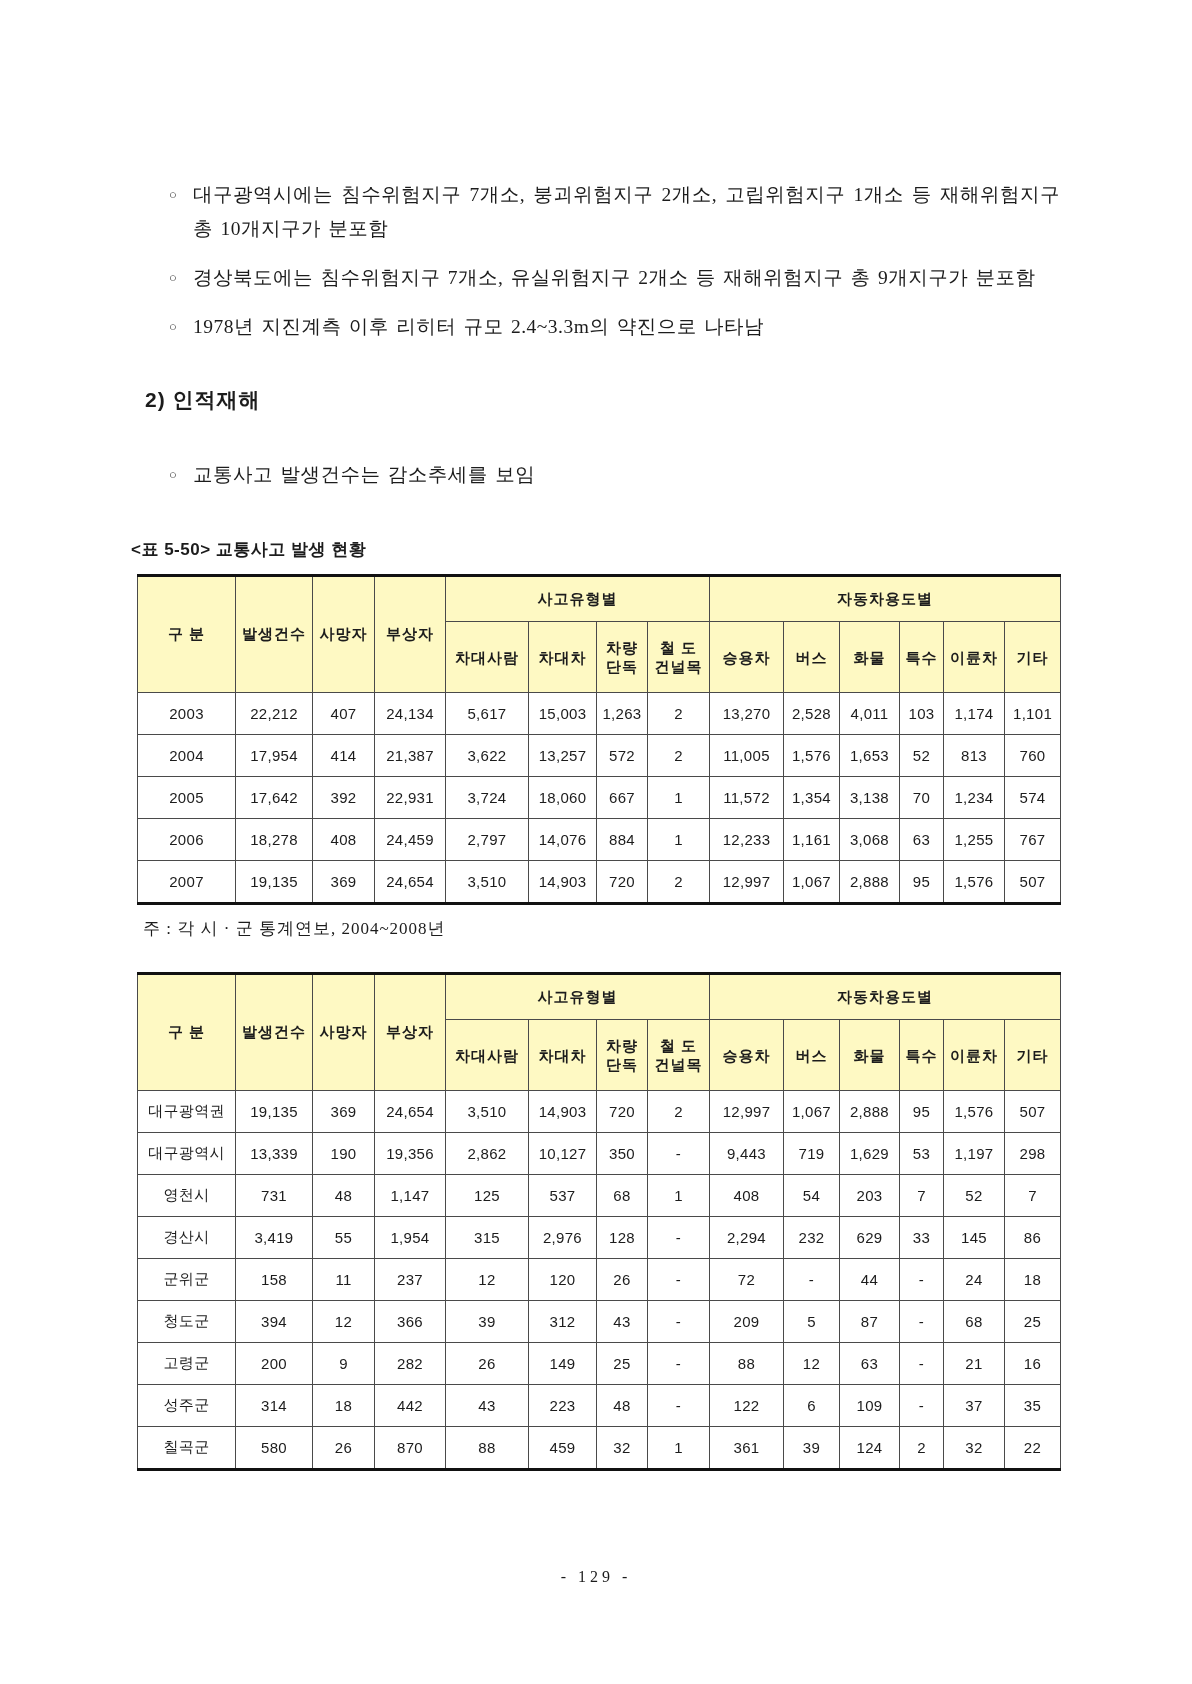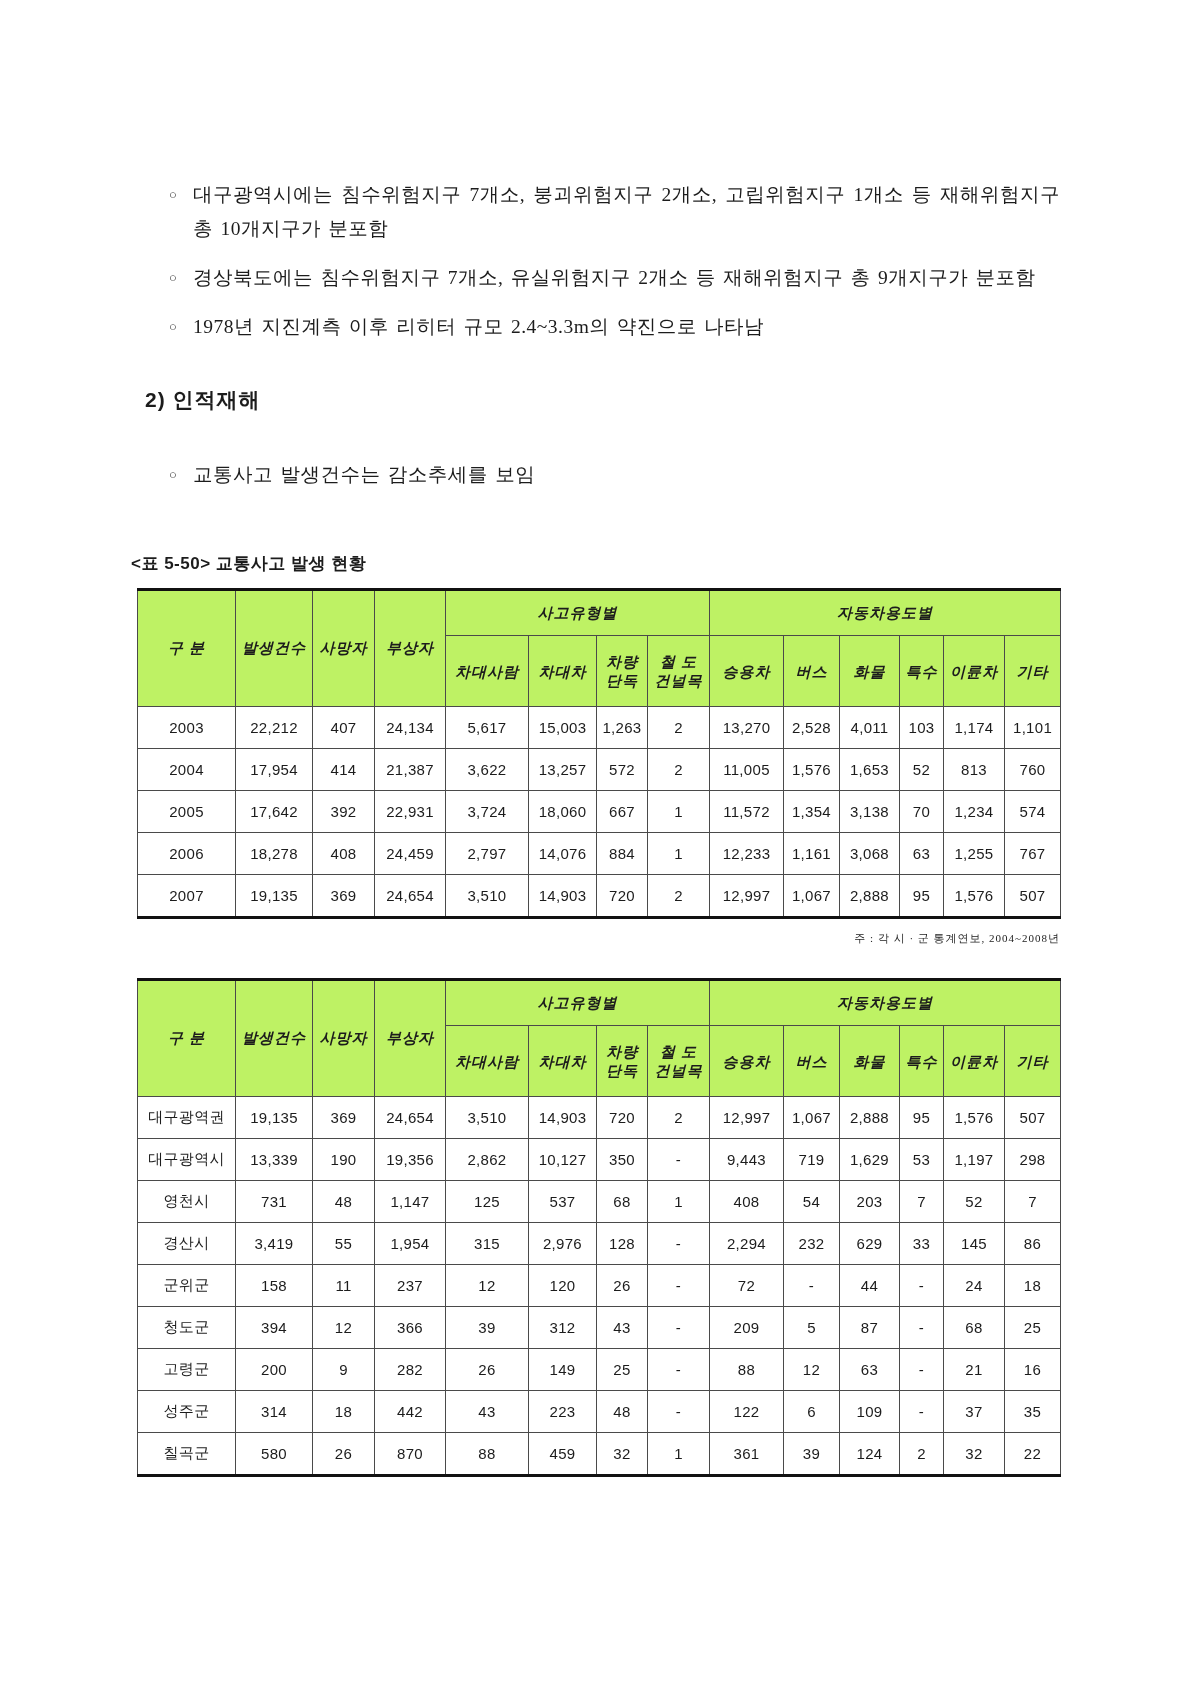--- a/index.html
+++ b/index.html
@@ -34,21 +34,21 @@
   .section-heading{
     margin:42px 0 0 8px;
     font-size:21px;
     font-weight:bold;
     font-family:"Liberation Sans","DejaVu Sans",sans-serif;
     letter-spacing:1px;
   }
   .section-bullets{margin-top:44px;}
 
   .table-caption{
-    margin:60px 0 13px -6px;
+    margin:46px 0 13px -6px;
     font-size:17px;
     font-weight:bold;
     font-family:"Liberation Sans","DejaVu Sans",sans-serif;
     letter-spacing:.5px;
   }
 
   table.t{
     border-collapse:collapse;
     table-layout:fixed;
     width:923px;
@@ -59,40 +59,38 @@
     font-family:"Liberation Sans","DejaVu Sans",sans-serif;
   }
   table.t th, table.t td{
     border:1px solid #4a4a4a;
     text-align:center;
     vertical-align:middle;
     padding:0 2px;
     overflow:hidden;
   }
   table.t thead th{
-    background:#bef264;
+    background:#fef9c3;
     font-size:15px;
     font-weight:bold;
     letter-spacing:1px;
-    font-style:italic;
   }
   table.t thead tr.group-row th{height:44px;}
   table.t thead tr.sub-row th{height:70px;white-space:pre-line;line-height:19px;}
   table.t tbody td{
     height:41px;
     font-size:15px;
     font-weight:normal;
     letter-spacing:.3px;
     background:#fff;
   }
   .note{
     margin:12px 0 0 6px;
-    font-size:11px;
+    font-size:17px;
     letter-spacing:1px;
-    text-align:right;
   }
   .t2{margin-top:32px;}
   .page-number{
     position:absolute;
     left:0;right:0;
     top:1568px;
     text-align:center;
     font-size:16px;
     letter-spacing:4px;
   }
@@ -441,13 +439,14 @@
             <td>2</td>
             <td>32</td>
             <td>22</td>
           </tr>
         </tbody>
     </table>
 
 
   </div>
 
+  <div class="page-number">- 129 -</div>
 </div>
 
 </body></html>

